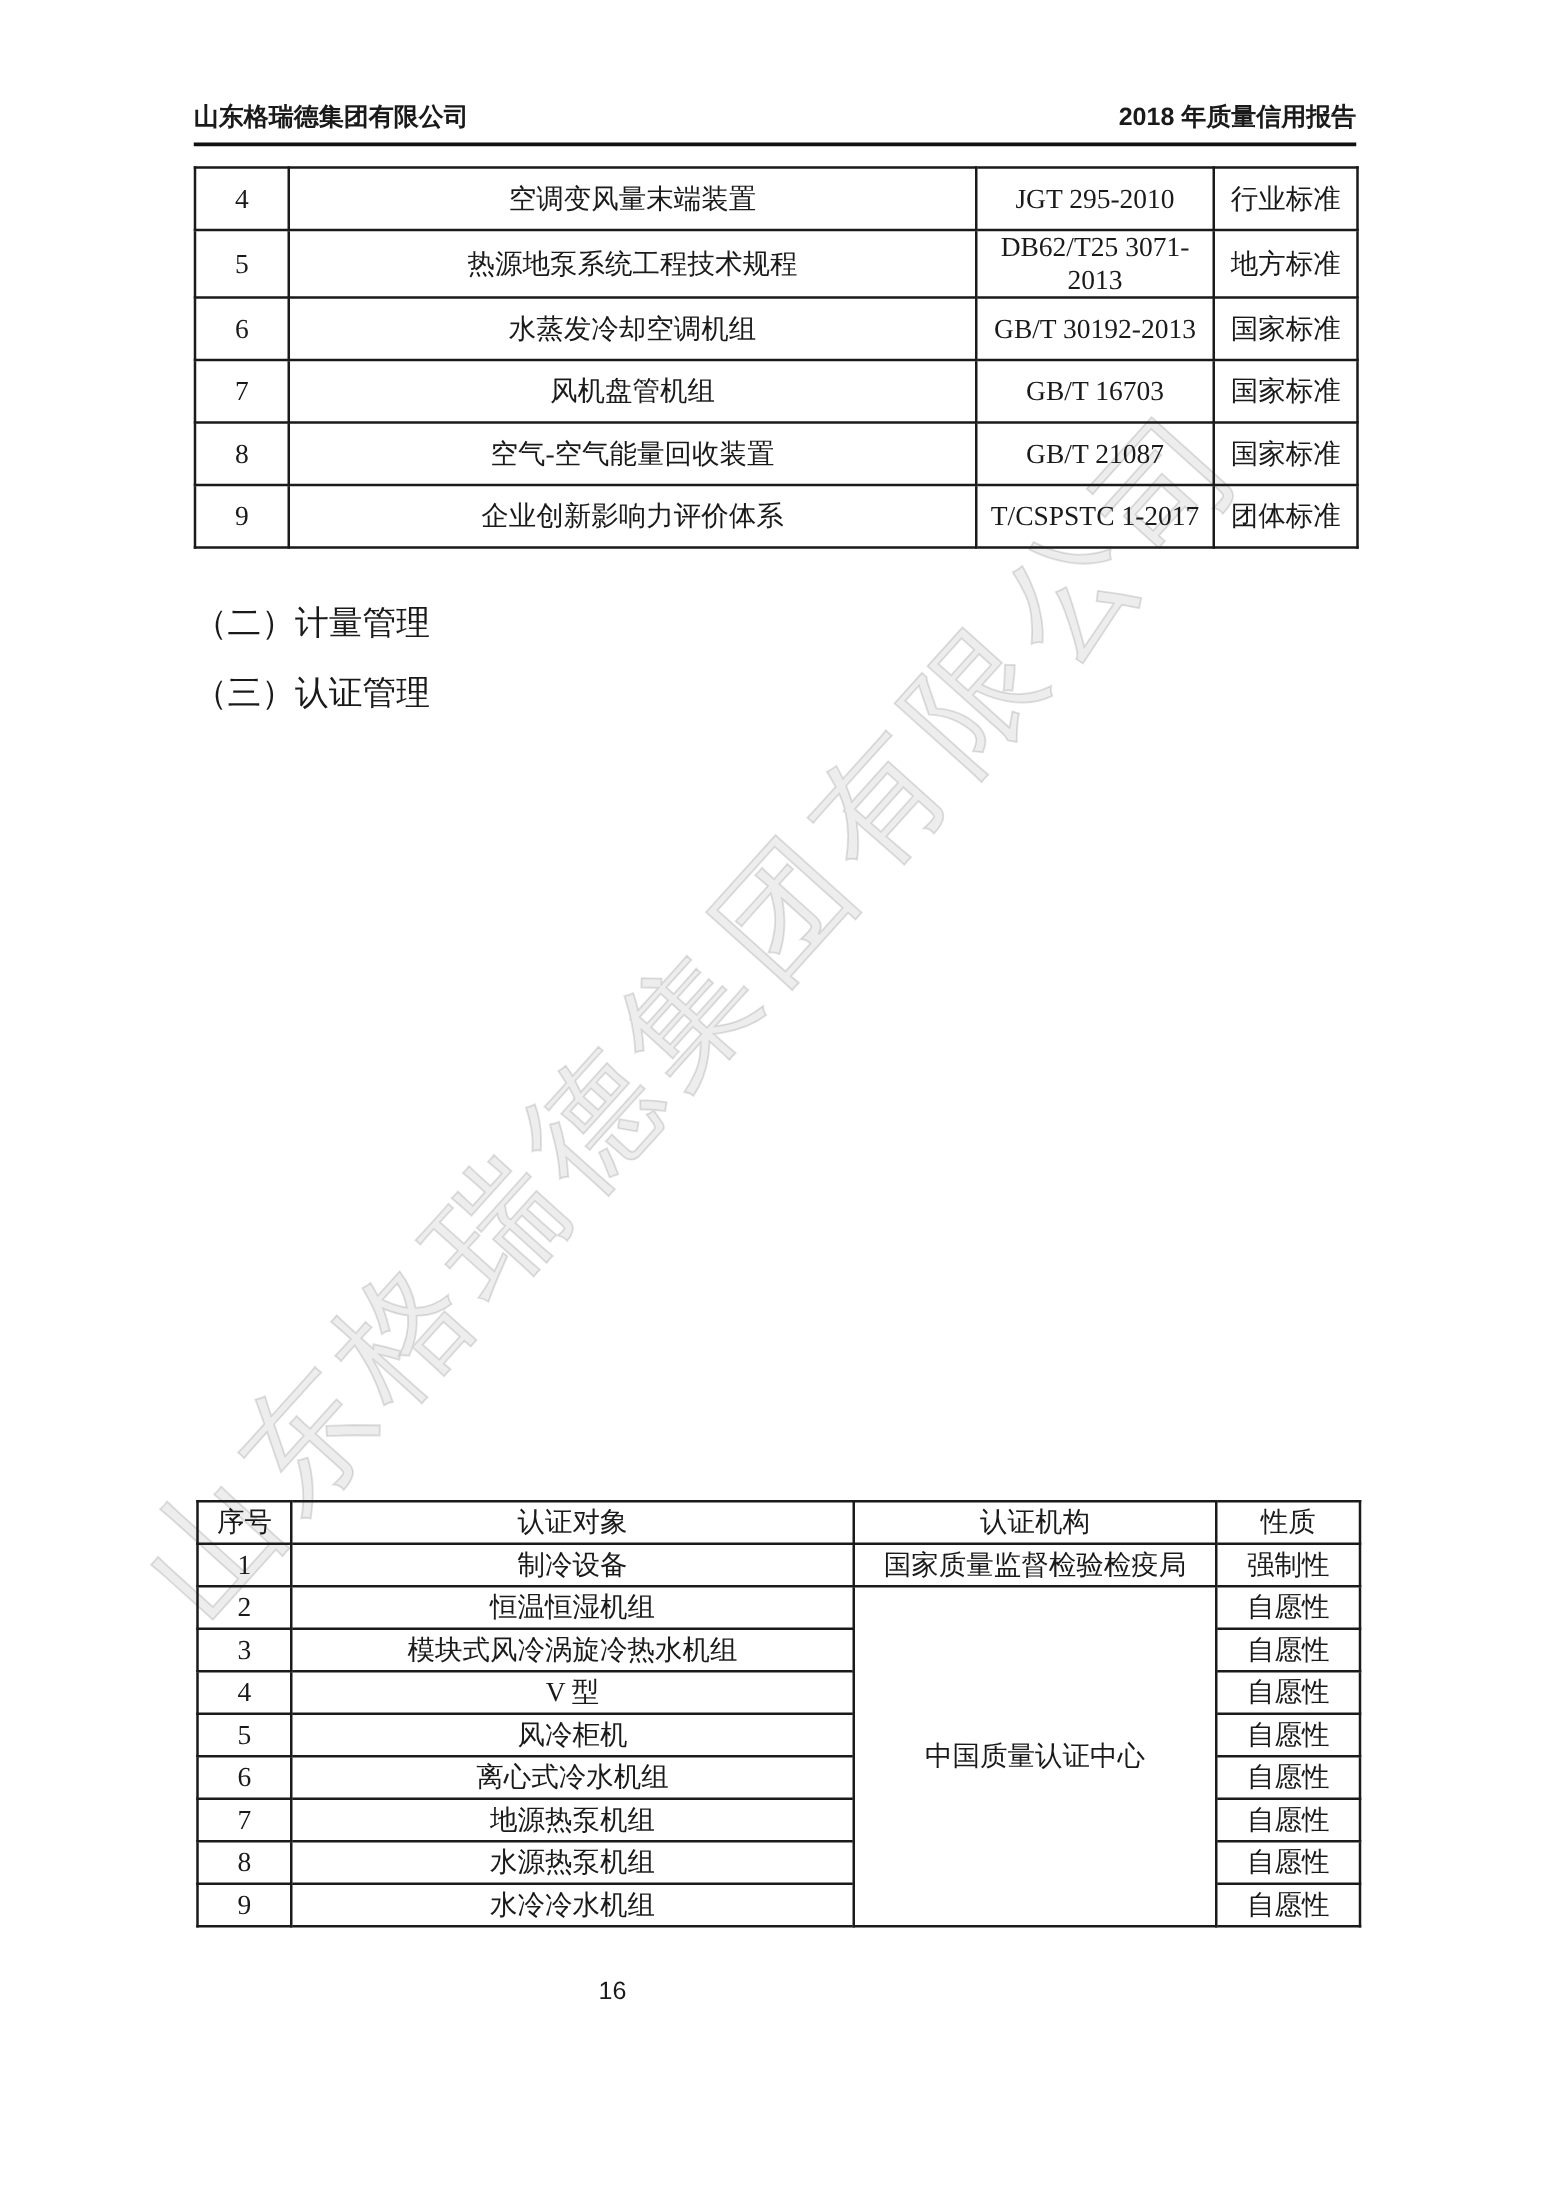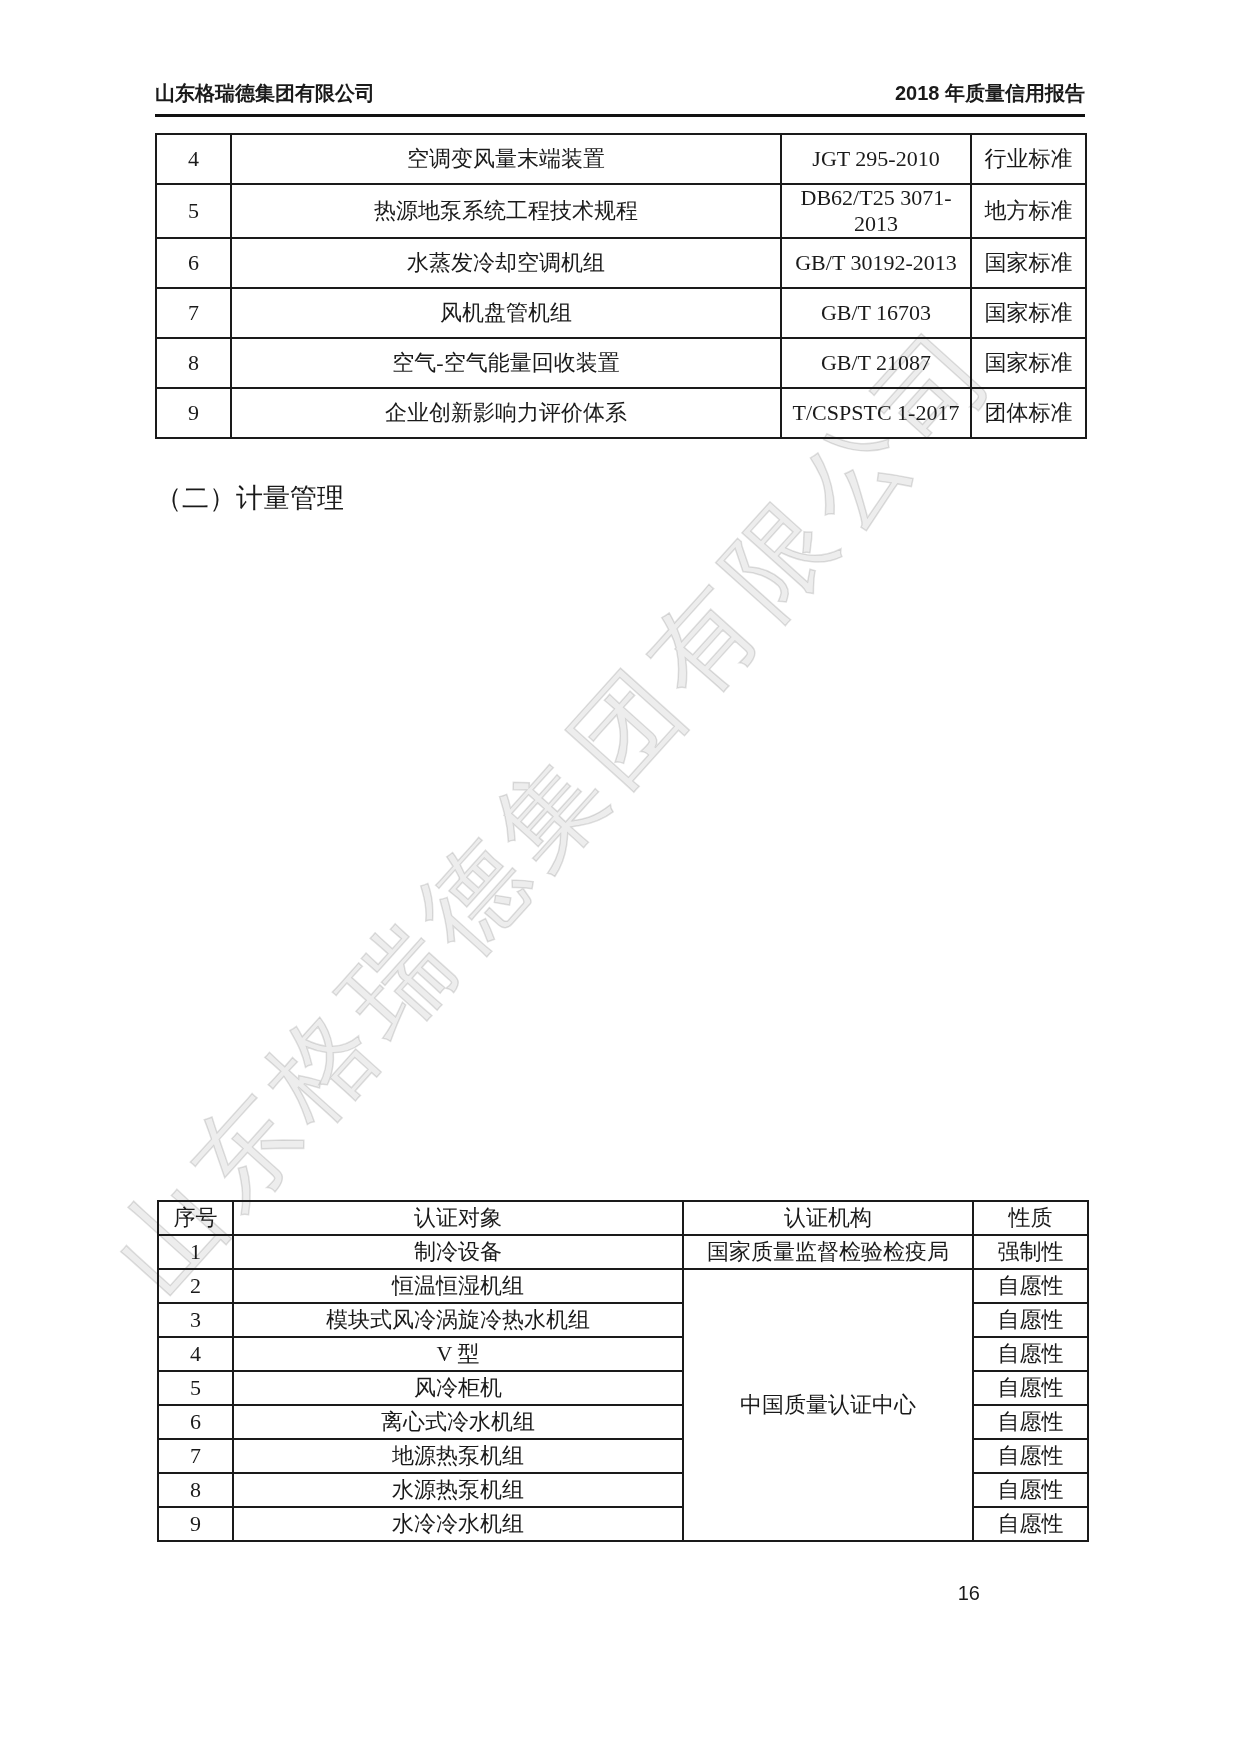--- a/index.html
+++ b/index.html
@@ -61,21 +61,21 @@
     width:930px;
     font-size:27px;
     line-height:56px;
     z-index:2;
   }
   .sec-title{margin:0;font-size:27px;font-weight:normal;line-height:56px;}
   .content p{margin:0;text-align:justify;text-indent:2em;}
   .page-number{
     position:absolute;
     left:0;top:1582px;width:980px;
-    text-align:right;
+    text-align:center;
     font-family:"Liberation Sans","DejaVu Sans",sans-serif;
     font-size:20px;
     z-index:2;
   }
 </style>
 </head>
 <body>
 
 <div class="page">
 
@@ -128,20 +128,21 @@
         <td>9</td>
         <td>企业创新影响力评价体系</td>
         <td>T/CSPSTC 1-2017</td>
         <td>团体标准</td>
       </tr>
     </tbody>
   </table>
 
   <div class="content">
     <h3 class="sec-title">（二）计量管理</h3>
+    <h3 class="sec-title">（三）认证管理</h3>
   </div>
 
   <table class="cert-table">
     <colgroup>
         <col style="width:75px">
         <col style="width:450px">
         <col style="width:290px">
         <col style="width:115px">
       </colgroup>
     <tbody>

